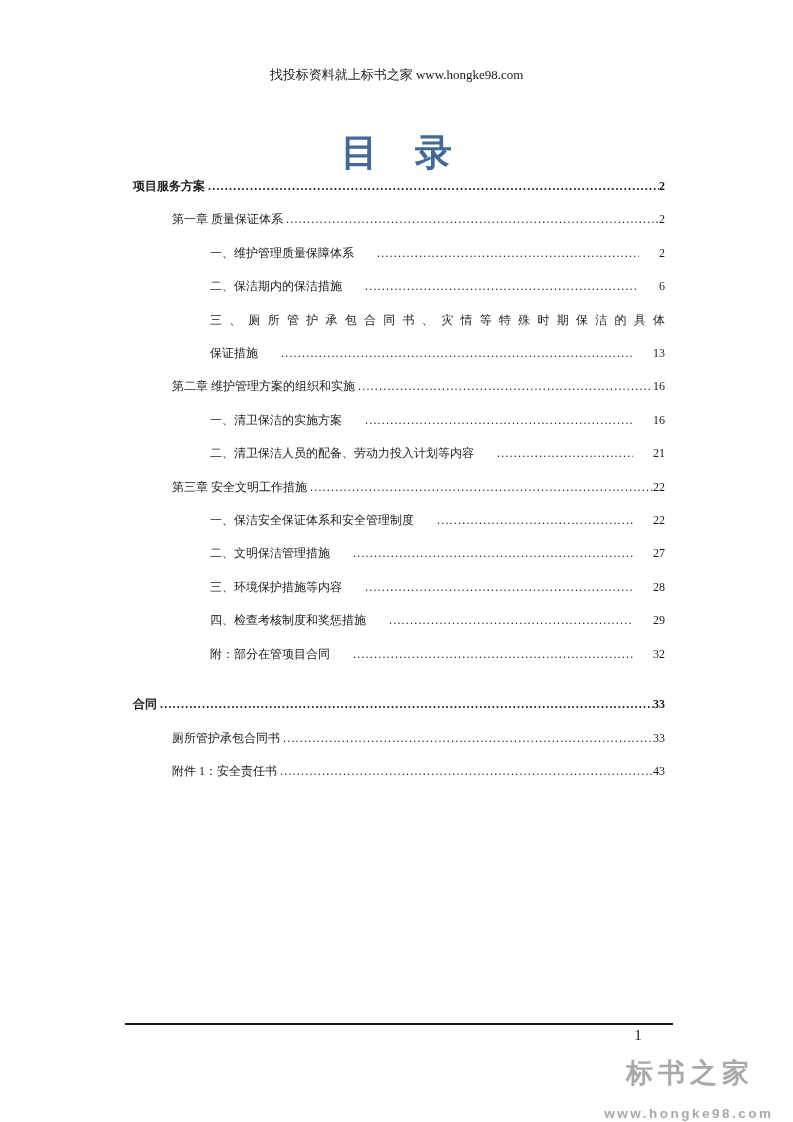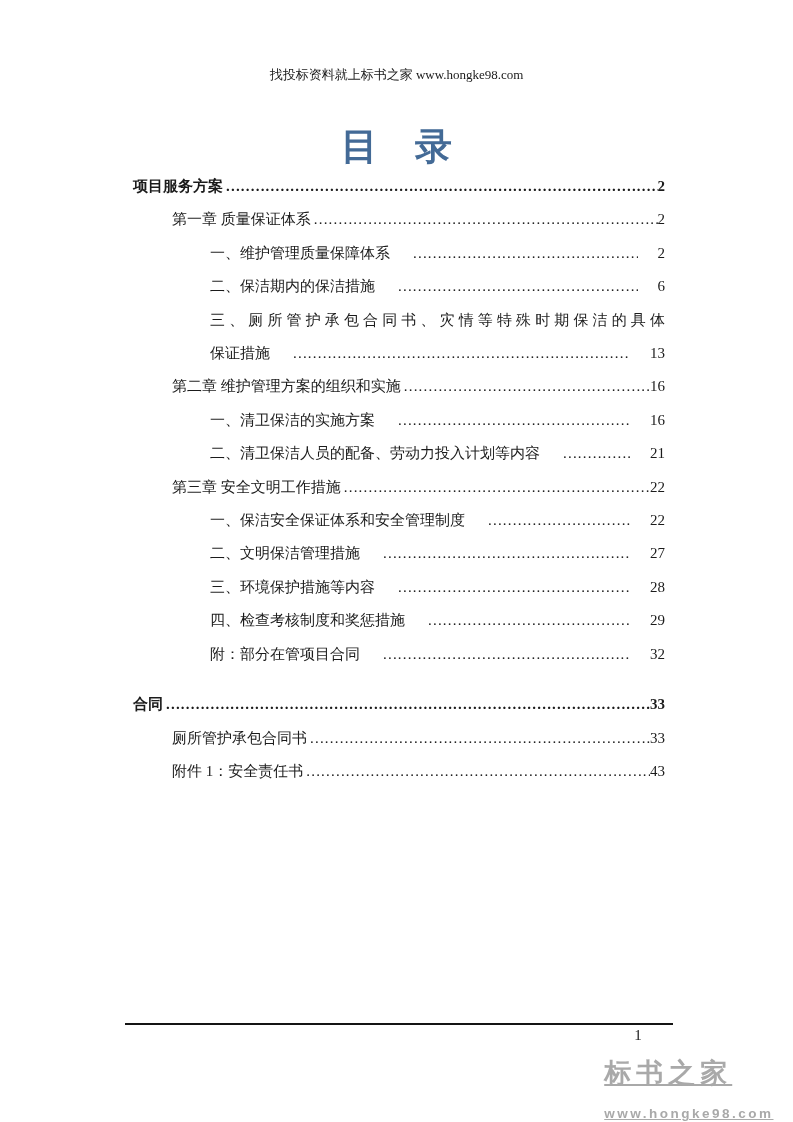--- a/index.html
+++ b/index.html
@@ -14,31 +14,31 @@
   }
   .header-note {
     position: absolute;
     top: 66px; left: 0; right: 0;
     text-align: center;
     font-size: 13px;
     color: #1a1a1a;
   }
   .doc-title {
     position: absolute;
-    top: 122px; left: 0; right: 0;
+    top: 128px; left: 0; right: 0;
     margin: 0;
     text-align: center;
     font-size: 37px;
     font-weight: 700;
     color: #436a96;
   }
   .toc {
     position: absolute;
     top: 170px; left: 133px; right: 128px;
-    font-size: 15px;
+    font-size: 12px;
   }
   .toc-row {
     display: flex;
     align-items: baseline;
     line-height: 33.4px;
     white-space: nowrap;
   }
   .toc-row.indent-1 { padding-left: 39px; }
   .toc-row.indent-2 { padding-left: 77px; gap: 20px; }
   .toc-row.bold { font-weight: 700; }
@@ -69,23 +69,22 @@
     position: absolute;
     top: 1027px; left: 626px;
     width: 24px;
     text-align: center;
     font-size: 15px;
     color: #1a1a1a;
   }
   .watermark {
     position: absolute;
     top: 1058px; right: 22px;
-    text-align: left;
+    text-align: center;
     font-family: "Liberation Sans", "DejaVu Sans", sans-serif;
-    text-decoration: underline;
   }
   .wm-logo {
     font-size: 27px;
     font-weight: 800;
     letter-spacing: 5px;
     margin-right: -5px;
     line-height: 1.15;
   }
   .wm-url {
     font-size: 13.5px;

